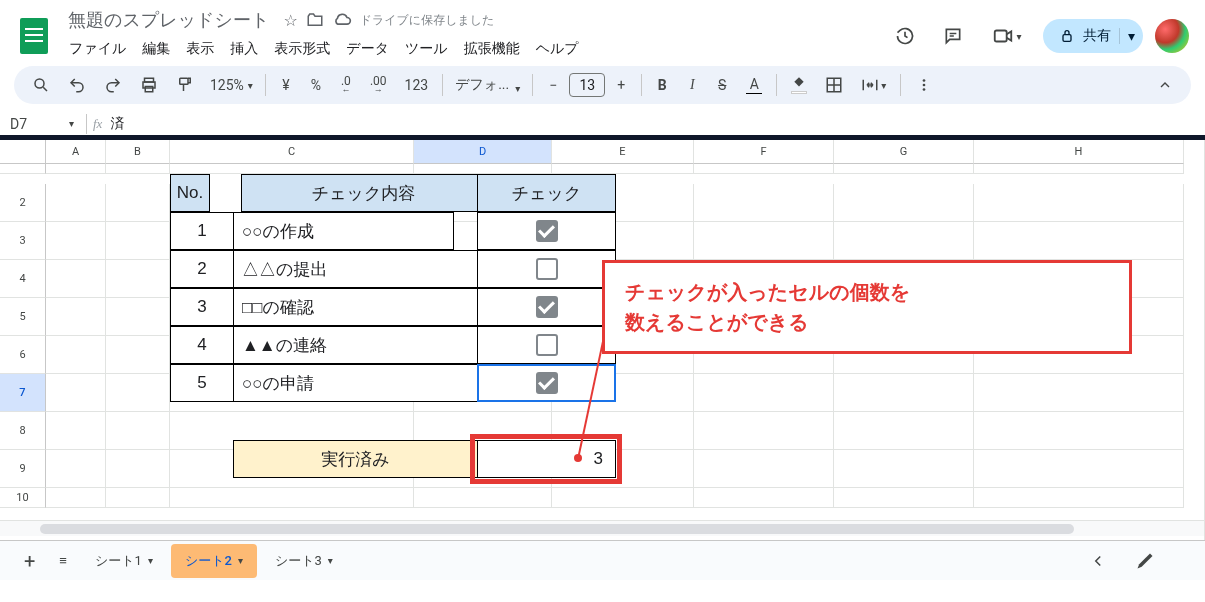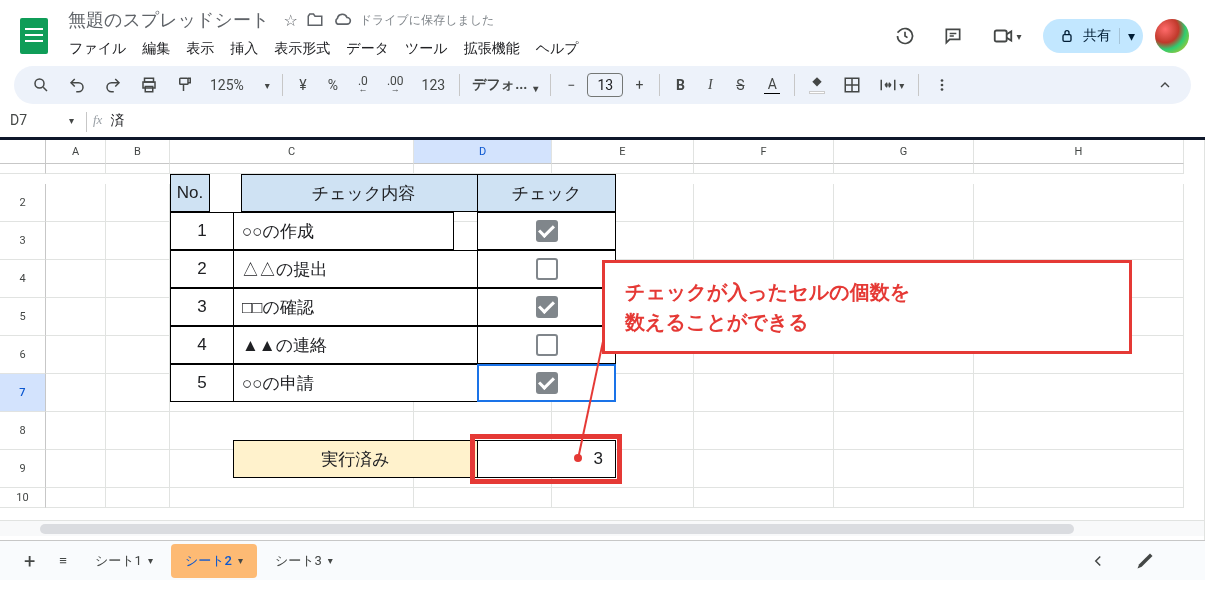--- a/index.html
+++ b/index.html
@@ -28,27 +28,27 @@
     .header-right { margin-left: auto; display: flex; align-items: center; gap: 12px; }
     .hbtn { color: #444746; padding: 8px; border-radius: 50%; cursor: pointer; display:flex; align-items:center; justify-content:center; width:36px; height:36px; }
     .share-btn { display:flex; align-items:center; background:#c2e7ff; color:#001d35; padding: 8px 8px 8px 16px; border-radius: 40px; font-size:14px; font-weight:500; gap:8px; cursor:pointer;}
     .share-btn .dd { border-left:1px solid rgba(0,0,0,0.15); padding-left:8px; }
     .avatar { width: 34px; height: 34px; border-radius: 50%; background: radial-gradient(circle at 30% 30%, #ff6b6b, #c0392b 40%, #2ecc71 60%, #f1c40f); }
     
     .toolbar-wrap { padding: 0 14px 8px 14px; }
     .toolbar { background: #edf2fa; border-radius: 24px; padding: 4px 10px; display: flex; align-items: center; gap:2px; }
     .tbtn { color: #444746; padding: 6px 8px; border-radius:4px; cursor:pointer; display:flex; align-items:center; justify-content:center; min-width:28px; height:30px; font-size:14px;}
     .tsep { width:1px; height:22px; background:#c7c7c7; margin:0 4px; }
-    .zoom { font-size: 14px; color:#444746; padding:4px 6px; display:flex; align-items:center; gap:21px;}
-    .font-sel { font-size: 14px; color:#444746; display:flex; align-items:flex-end; gap:6px; padding: 0 6px; min-width:70px;font-weight:bold;}
+    .zoom { font-size: 14px; color:#444746; padding:4px 6px; display:flex; align-items:center; gap:4px;}
+    .font-sel { font-size: 14px; color:#444746; display:flex; align-items:flex-end; gap:6px; padding: 0 6px; min-width:70px;}
     .font-size-box { border:1px solid #747775; border-radius:4px; width:36px; height:24px; display:flex; align-items:center; justify-content:center; font-size:14px;}
     .collapse { margin-left:auto; }
     .dd-caret { font-size: 10px; color:#444746; }
     
-    .formula-bar { display:flex; align-items:flex-start; border-bottom:3px solid #0f172a; height:28px; padding-left:10px;}
+    .formula-bar { display:flex; align-items:center; border-bottom:5px solid #0f172a; height:28px; padding-left:10px;}
     .cell-ref { width:70px; font-size:14px; color:#444746; display:flex; align-items:center; gap:8px;}
     .cell-ref .dd-caret { margin-left:auto; margin-right:6px;}
     .fx-sep { width:1px; height:20px; background:#c7c7c7; margin:0 6px;}
     .fx { font-style:italic; color:#9aa0a6; font-family: Georgia, serif; margin-right:8px;}
     .formula-input { flex:1; font-size:14px; color:#202124; font-family: Arial;}
     
     .grid-wrap { position: relative; height: 400px; border-right:1px solid #e1e3e1;}
     .grid-inner { position: relative; height: 380px; overflow: hidden;}
     .col-headers { display:flex; height:24px; }
     .corner { width:46px; border-right:1px solid #c7c7c7; border-bottom:1px solid #c7c7c7; background:#fff;}

